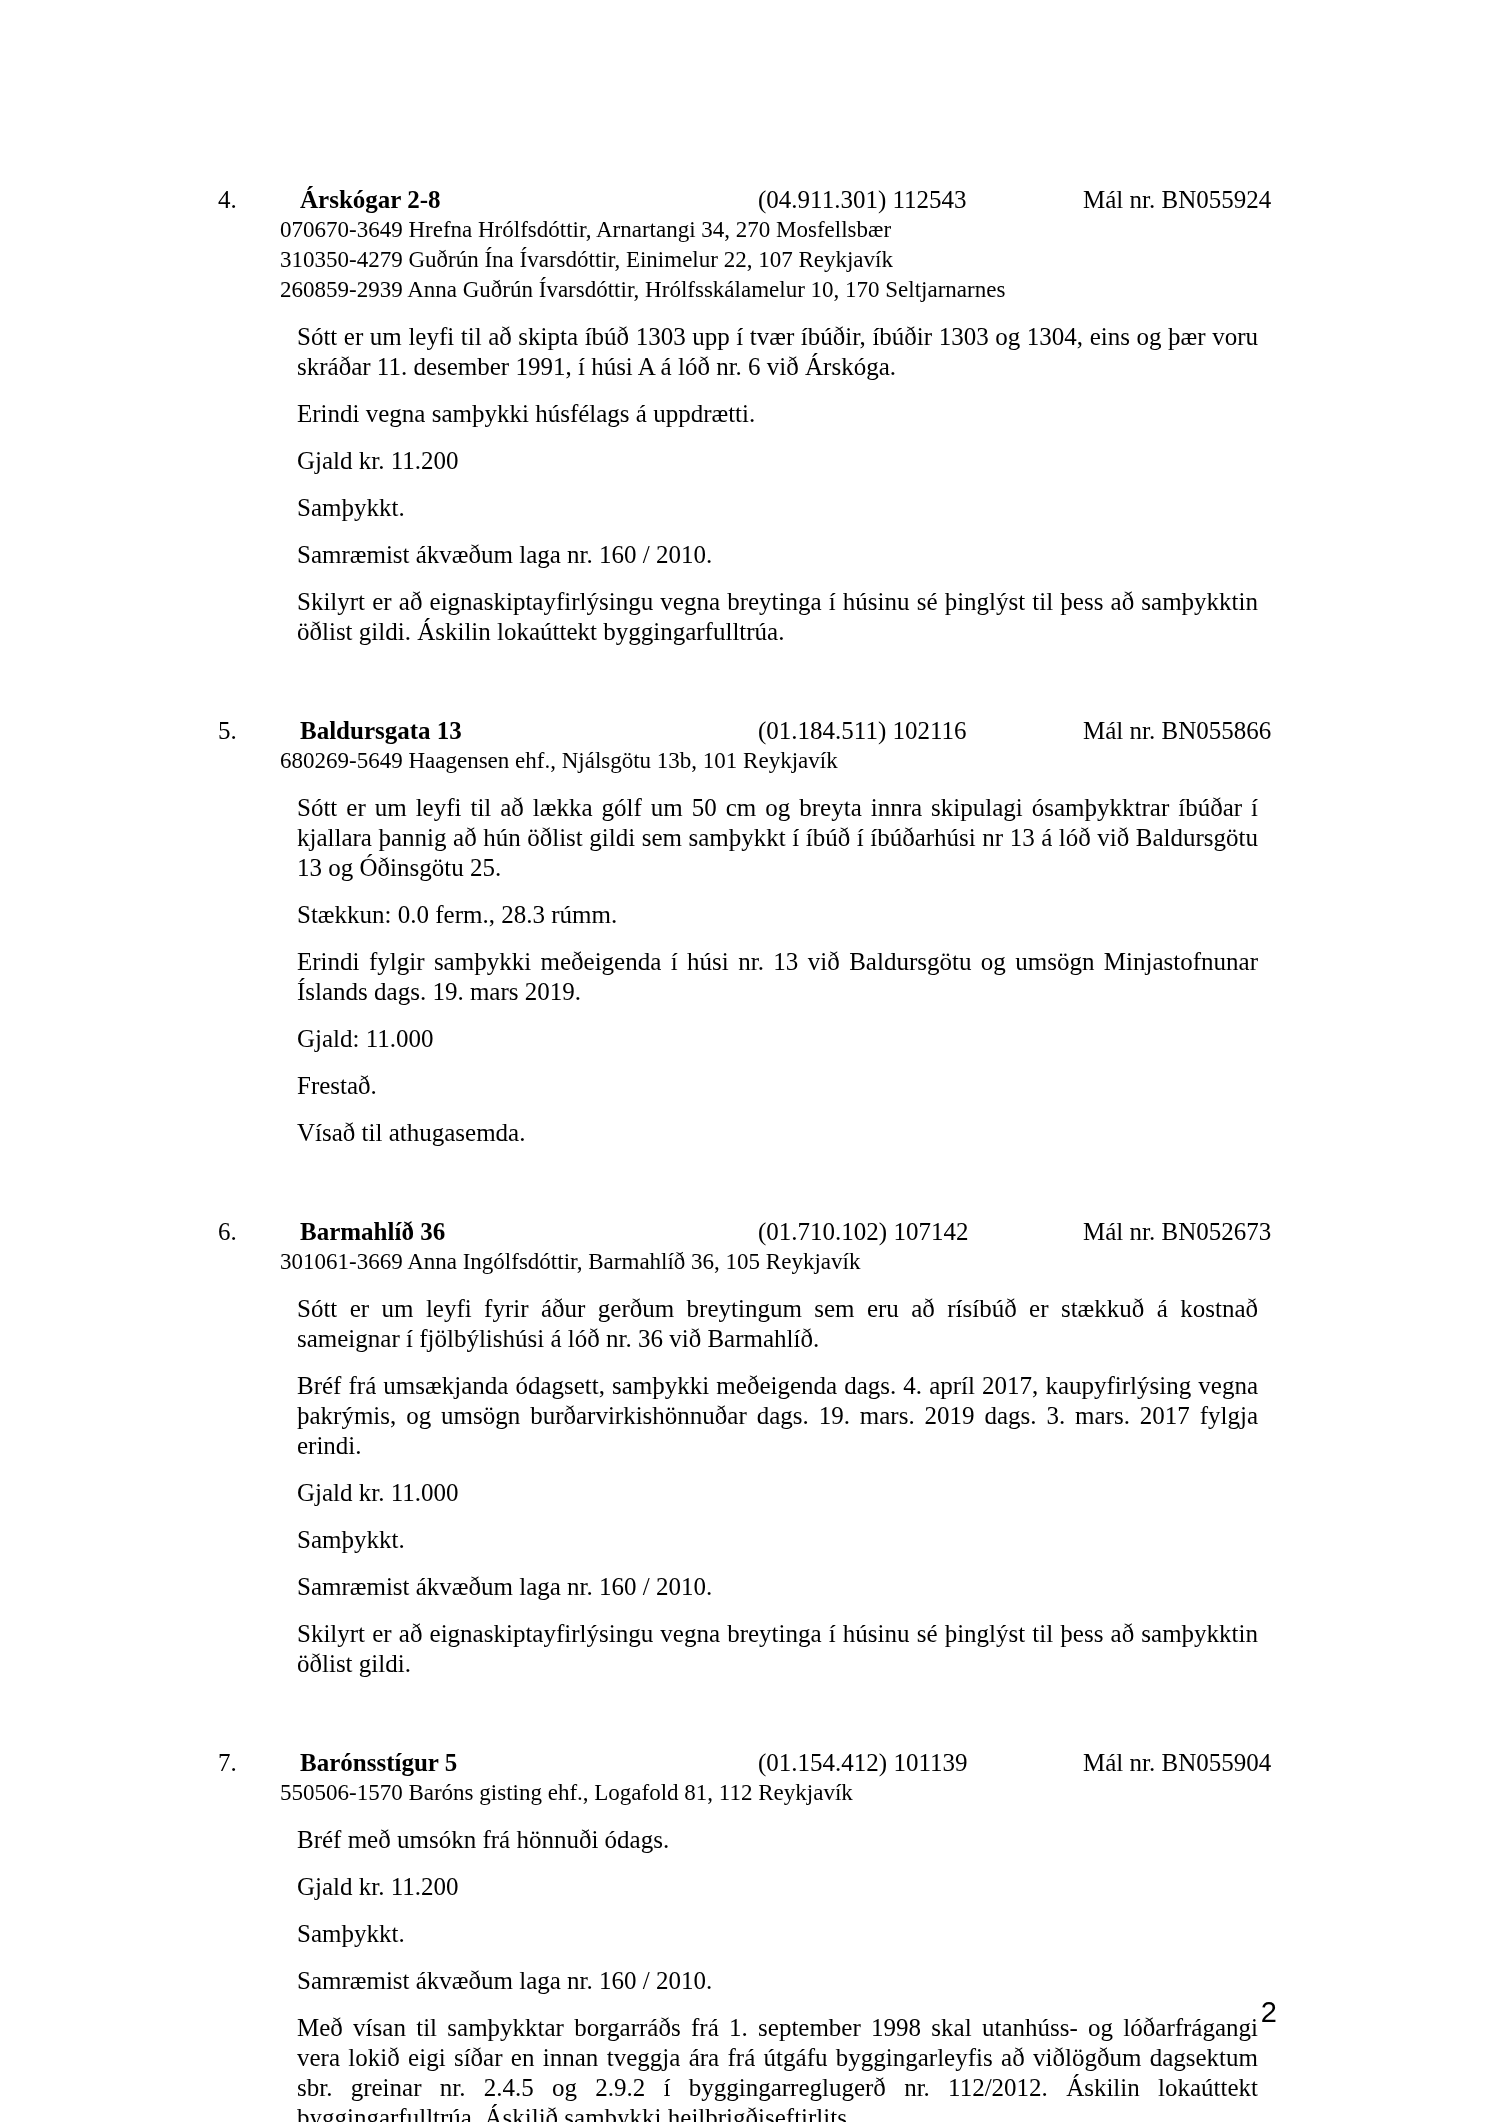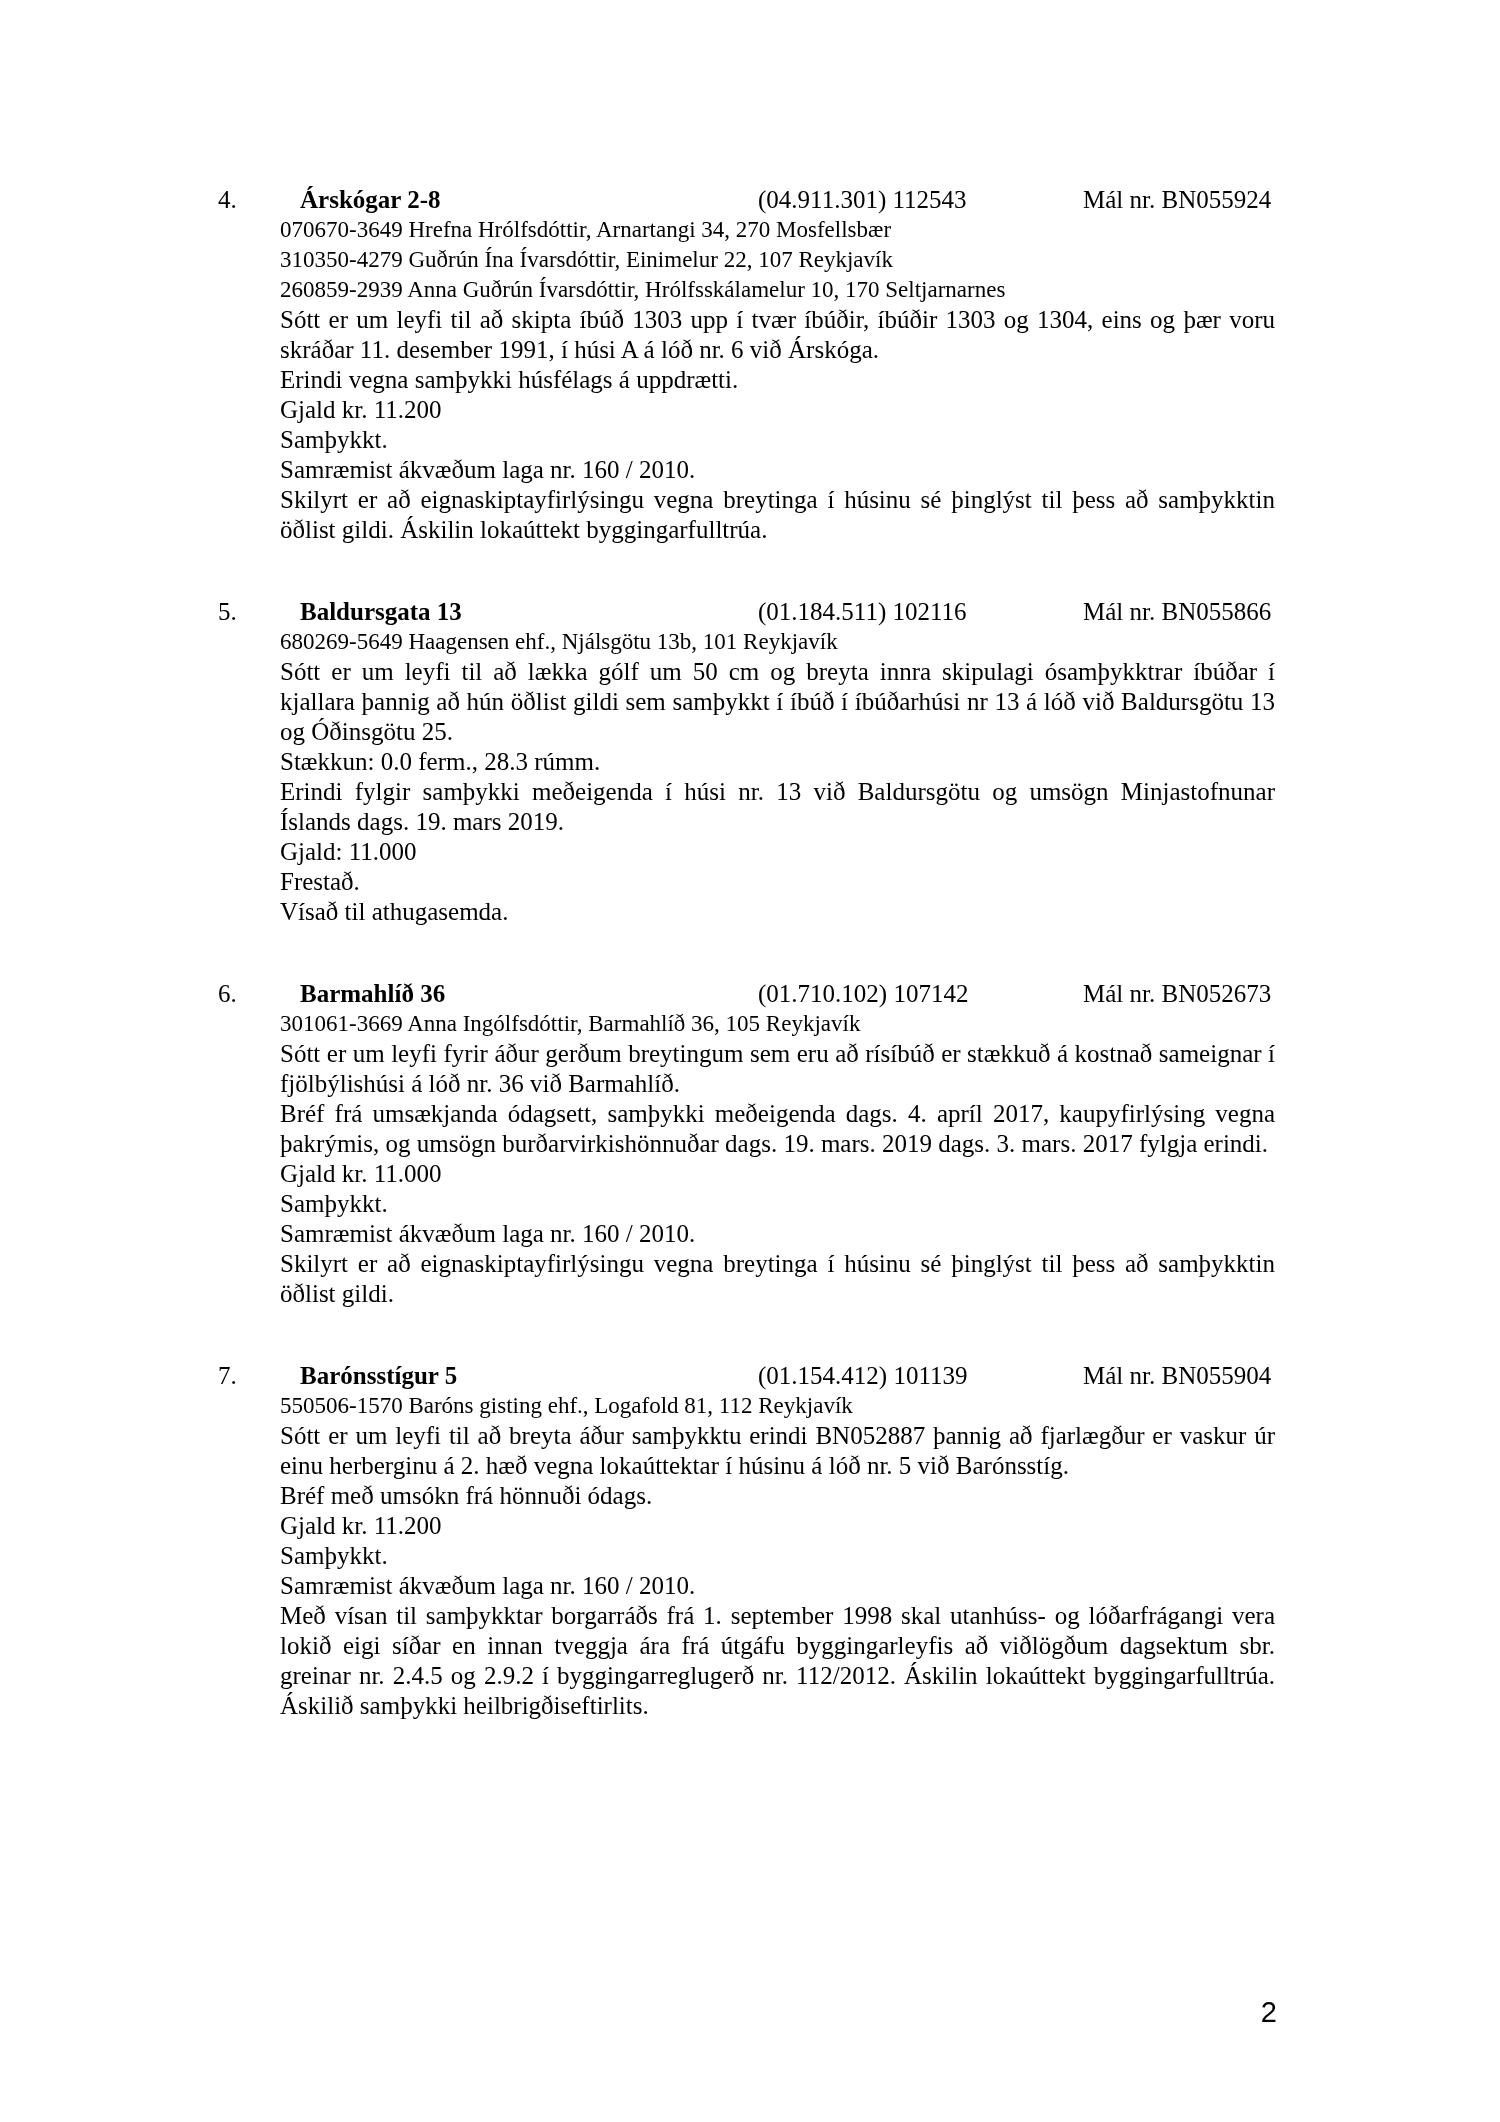--- a/index.html
+++ b/index.html
@@ -55,21 +55,21 @@
   .case-number {
     flex: 1;
     font-size: 25px;
   }
   .owner-line {
     font-size: 23px;
     line-height: 30px;
     white-space: nowrap;
   }
   p.body-par {
-    margin: 0;
+    margin: 17px;
     font-size: 25px;
     line-height: 30px;
     text-align: justify;
   }
   p.body-par.italic {
   }
   .page-number {
     position: absolute;
     top: 1996px;
     right: 223px;
@@ -156,21 +156,20 @@
     <div class="section-body">
       <div class="header-row">
         <div class="address">Barónsstígur 5</div>
         <div class="property-id">(01.154.412) 101139</div>
         <div class="case-number">Mál nr. BN055904</div>
       </div>
       <div>
             <div class="owner-line">550506-1570 Baróns gisting ehf., Logafold 81, 112 Reykjavík</div>
           </div>
       <div>
-            <p class="body-par">Sótt er um leyfi til að breyta áður samþykktu erindi BN052887 þannig að fjarlægður er vaskur úr einu herberginu á 2. hæð vegna lokaúttektar í húsinu á lóð nr. 5 við Barónsstíg.</p>
             <p class="body-par">Bréf með umsókn frá hönnuði ódags.</p>
             <p class="body-par">Gjald kr. 11.200</p>
             <p class="body-par italic">Samþykkt.</p>
             <p class="body-par italic">Samræmist ákvæðum laga nr. 160 / 2010.</p>
             <p class="body-par italic">Með vísan til samþykktar borgarráðs frá 1. september 1998 skal utanhúss- og lóðarfrágangi vera lokið eigi síðar en innan tveggja ára frá útgáfu byggingarleyfis að viðlögðum dagsektum sbr. greinar nr. 2.4.5 og 2.9.2 í byggingarreglugerð nr. 112/2012. Áskilin lokaúttekt byggingarfulltrúa. Áskilið samþykki heilbrigðiseftirlits.</p>
           </div>
     </div>
   </div>
 </div>
   <div class="page-number">2</div>

